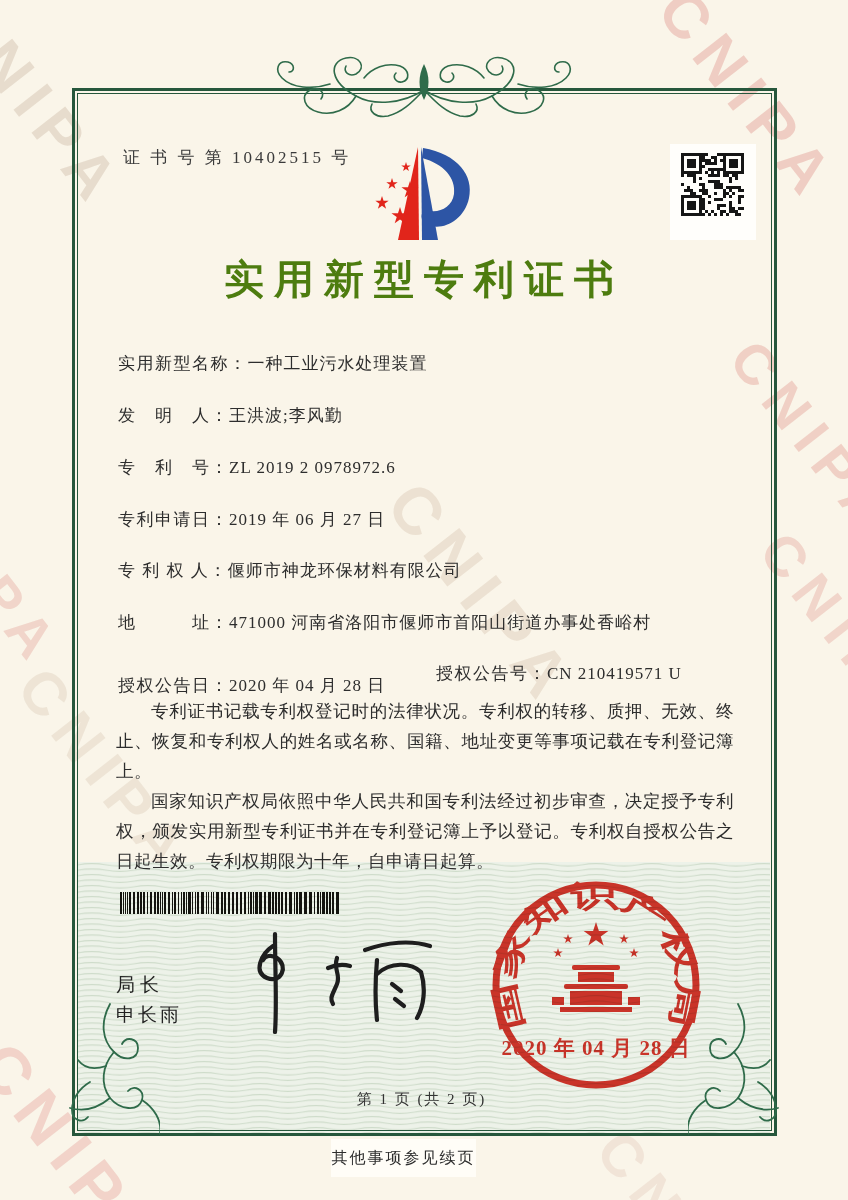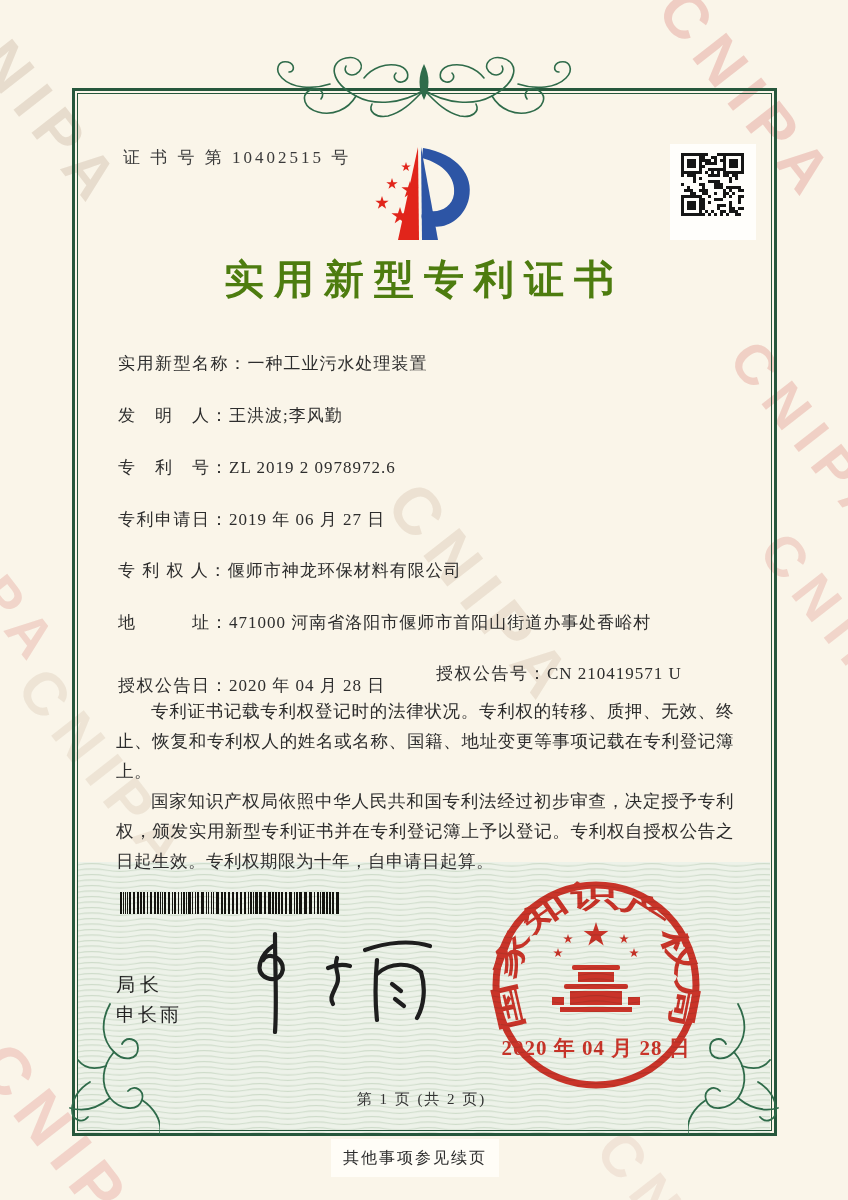--- a/index.html
+++ b/index.html
@@ -50,21 +50,21 @@
   .barcode{position:absolute;left:120px;top:892px;}
   
   .director-label{position:absolute;left:116px;top:972px;font-size:19px;letter-spacing:5px;color:#222;}
   .director-name{position:absolute;left:116px;top:1002px;font-size:19px;letter-spacing:3px;color:#222;}
   .signature{position:absolute;left:225px;top:928px;}
   
   .seal{position:absolute;left:487px;top:877px;mix-blend-mode:multiply;opacity:.93;}
   
   .page-no{position:absolute;left:72px;top:1090px;width:699px;text-align:center;
            font-size:15px;letter-spacing:2px;color:#333;}
-  .foot-note{position:absolute;left:331px;top:1139px;width:168px;height:38px;background:#fffdf7;
+  .foot-note{position:absolute;left:331px;top:1139px;width:145px;height:38px;background:#fffdf7;
              display:flex;align-items:center;justify-content:center;
              font-size:16px;letter-spacing:2px;color:#2d2d2d;text-align:right;}
 </style>
 </head>
 <body>
 
 <div class="page">
 
   <div class="wm wm1">CNIPA</div>
   <div class="wm wm2">CNIPA</div>

